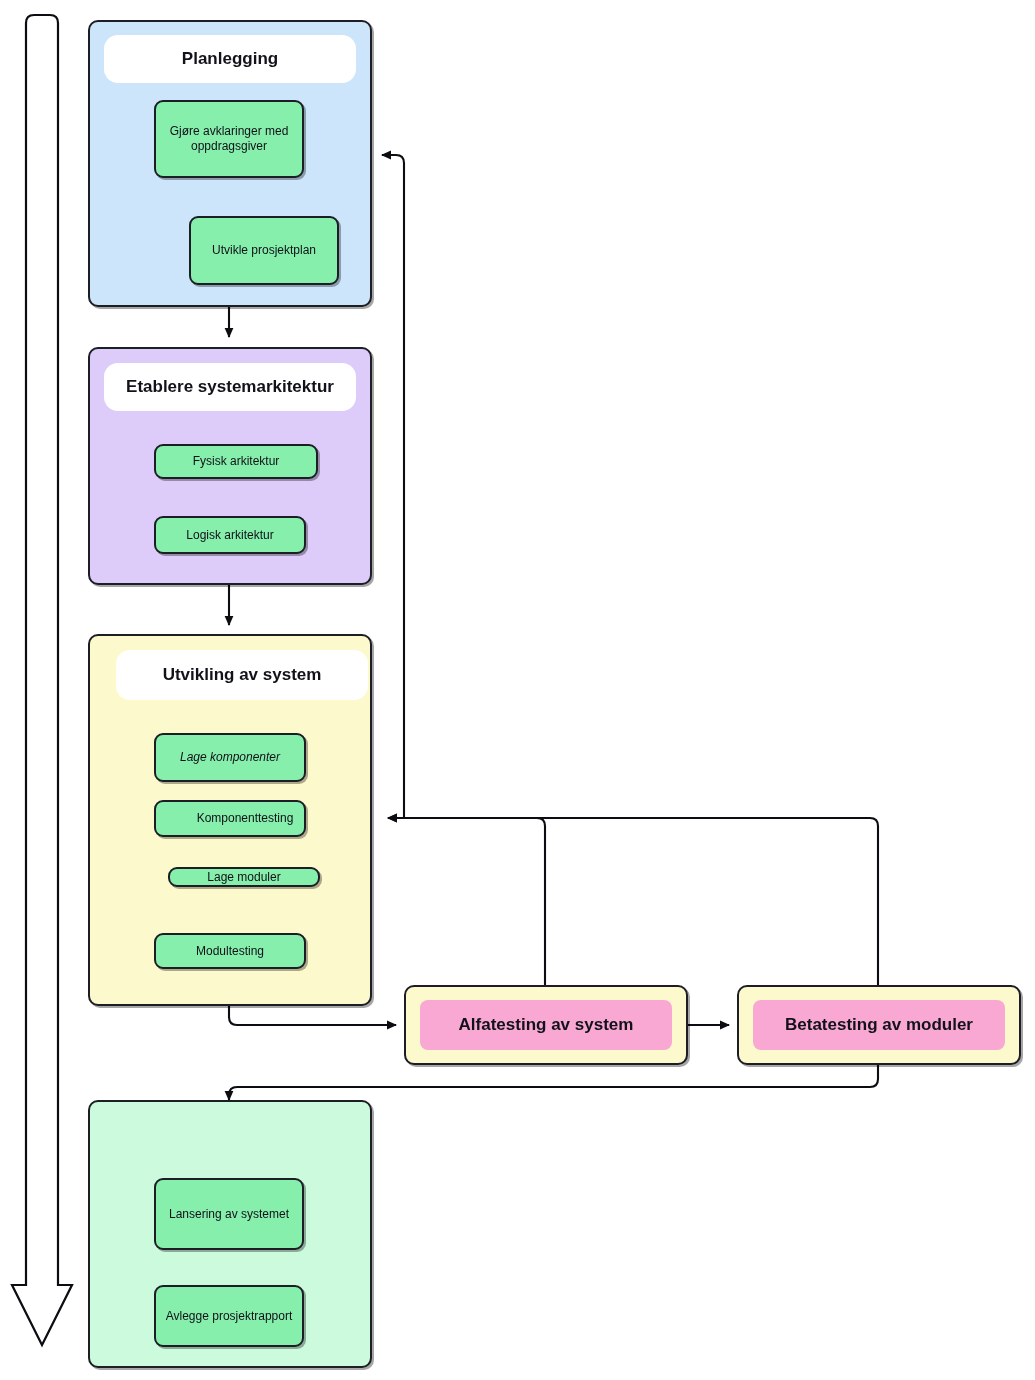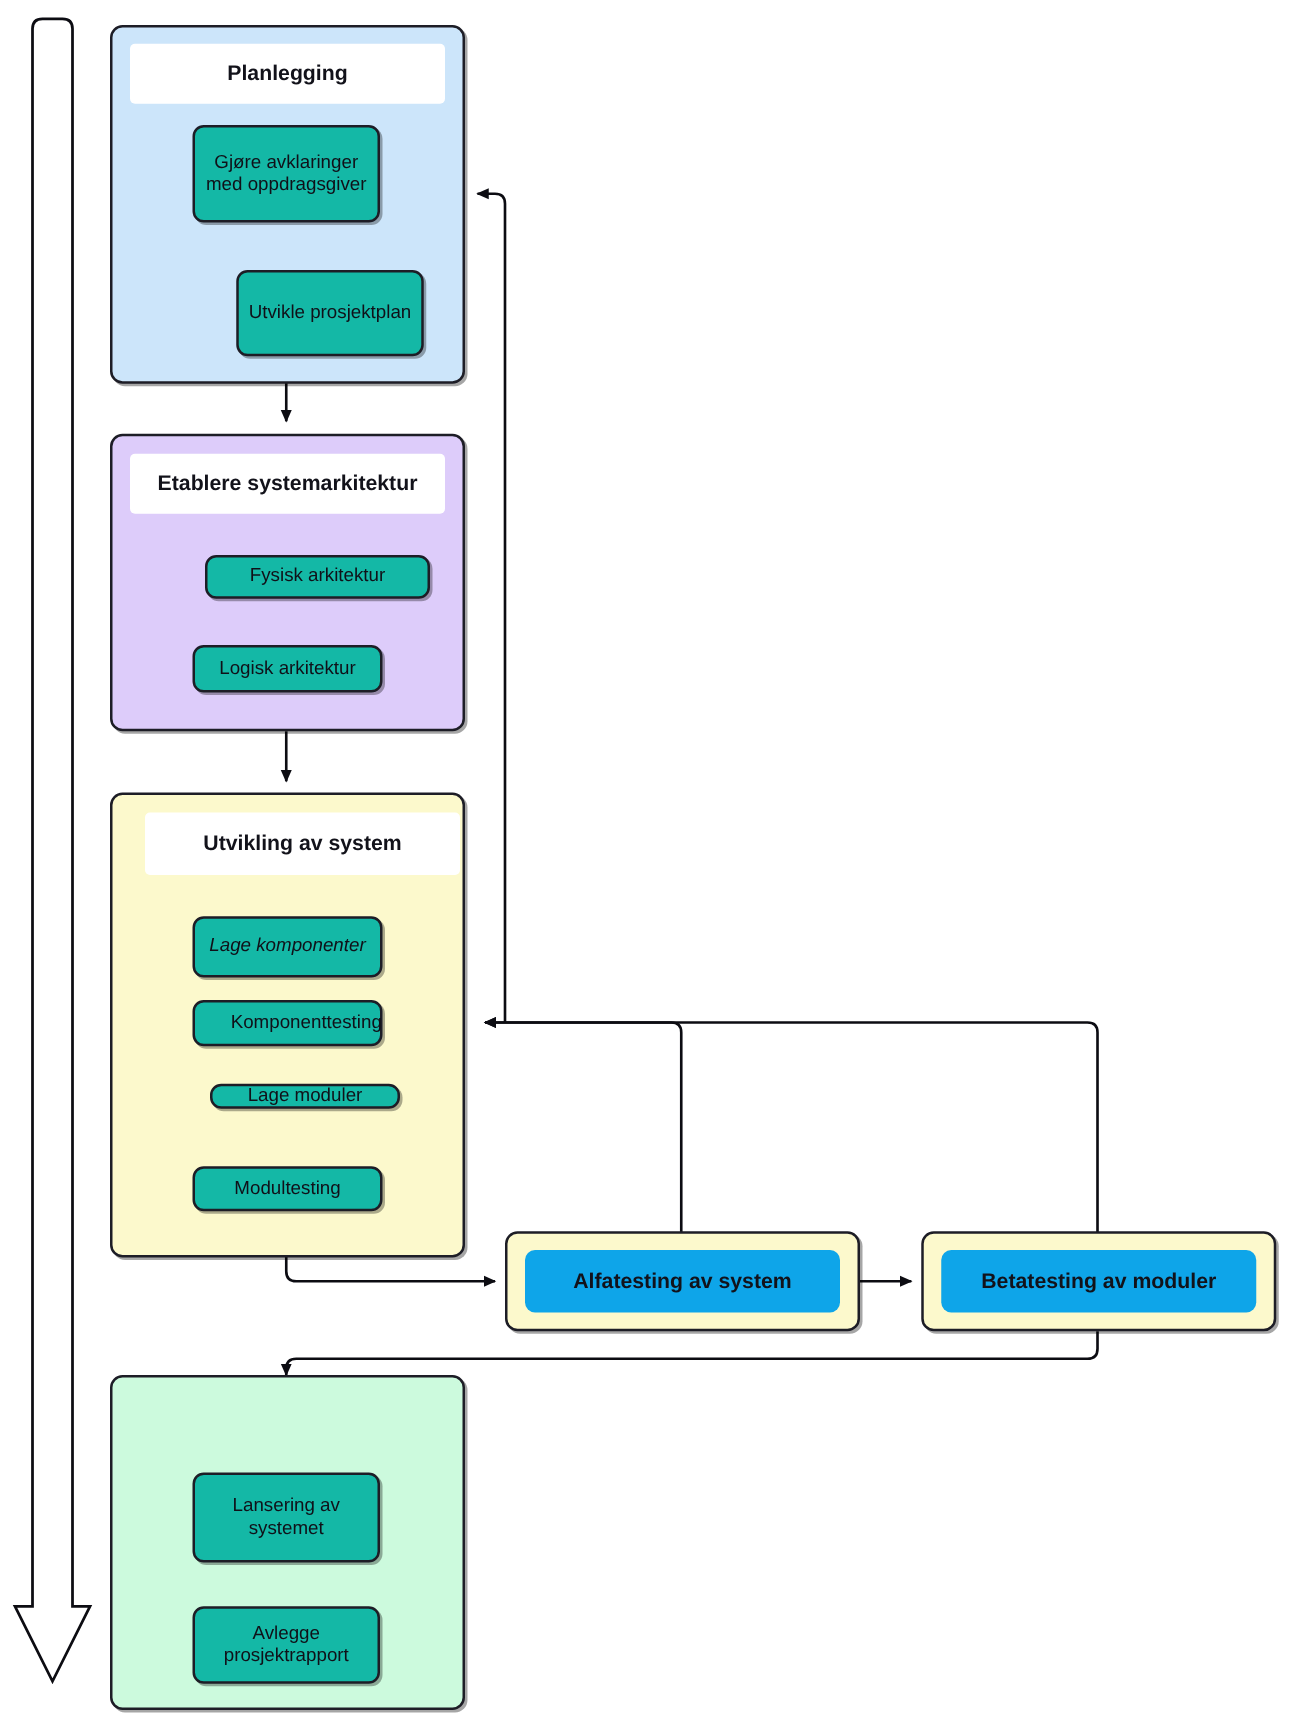--- a/index.html
+++ b/index.html
@@ -29,57 +29,57 @@
     position: absolute;
     box-sizing: border-box;
     border: 2px solid #1d1d26;
     border-radius: 10px;
     box-shadow: 2px 2px 0 rgba(0,0,0,0.35);
   }
   .phase-title {
     position: absolute;
     box-sizing: border-box;
     background: #ffffff;
-    border-radius: 4px;
+    border-radius: 14px;
     display: flex;
     align-items: center;
     justify-content: center;
     font-weight: bold;
     font-size: 17px;
     color: #12121a;
     text-align: center;
     line-height: 1.15;
   }
   .node {
     position: absolute;
     box-sizing: border-box;
-    background: #14b8a6;
+    background: #86efac;
     border: 2px solid #1d1d26;
     border-radius: 9px;
     display: flex;
     align-items: center;
     justify-content: center;
     text-align: center;
-    font-size: 15px;
+    font-size: 12px;
     color: #101018;
     line-height: 1.22;
     box-shadow: 2px 2px 0 rgba(0,0,0,0.32);
     padding: 2px 5px;
   }
   .test-phase {
     position: absolute;
     box-sizing: border-box;
     border: 2px solid #1d1d26;
     border-radius: 10px;
     box-shadow: 2px 2px 0 rgba(0,0,0,0.35);
   }
   .test-label {
     position: absolute;
     box-sizing: border-box;
-    background: #0ea5e9;
+    background: #f9a8d4;
     border-radius: 8px;
     display: flex;
     align-items: center;
     justify-content: center;
     font-weight: bold;
     font-size: 17px;
     color: #12121a;
     text-align: center;
   }
 </style>
@@ -129,21 +129,21 @@
     </g>
   </svg>
 
   <div class="phase" style="left:88px; top:20px; width:284px; height:287px; background:#cce5fa;"></div>
   <div class="phase-title" style="left:104px; top:35px; width:252px; height:48px;">Planlegging</div>
   <div class="node" style="left:154px; top:100px; width:150px; height:78px;">Gjøre avklaringer med oppdragsgiver</div>
   <div class="node" style="left:154px; top:216px; width:150px; height:69px;margin-left:35px;">Utvikle prosjektplan</div>
 
   <div class="phase" style="left:88px; top:347px; width:284px; height:238px; background:#ddccfa;"></div>
   <div class="phase-title" style="left:104px; top:363px; width:252px; height:48px;">Etablere systemarkitektur</div>
-  <div class="node" style="left:164px; top:444px; width:180px; height:35px;">Fysisk arkitektur</div>
+  <div class="node" style="left:154px; top:444px; width:164px; height:35px;">Fysisk arkitektur</div>
   <div class="node" style="left:154px; top:516px; width:152px; height:38px;">Logisk arkitektur</div>
 
   <div class="phase" style="left:88px; top:634px; width:284px; height:372px; background:#fcf9cc;"></div>
   <div class="phase-title" style="left:116px; top:650px; width:252px; height:50px;">Utvikling av system</div>
   <div class="node" style="left:154px; top:733px; width:152px; height:49px;font-style:italic;">Lage komponenter</div>
   <div class="node" style="left:154px; top:800px; width:152px; height:37px;padding-left:35px;">Komponenttesting</div>
   <div class="node" style="left:168px; top:867px; width:152px; height:20px;">Lage moduler</div>
   <div class="node" style="left:154px; top:933px; width:152px; height:36px;">Modultesting</div>
 
   <div class="test-phase" style="left:404px; top:985px; width:284px; height:80px; background:#fcf9cc;"></div>

